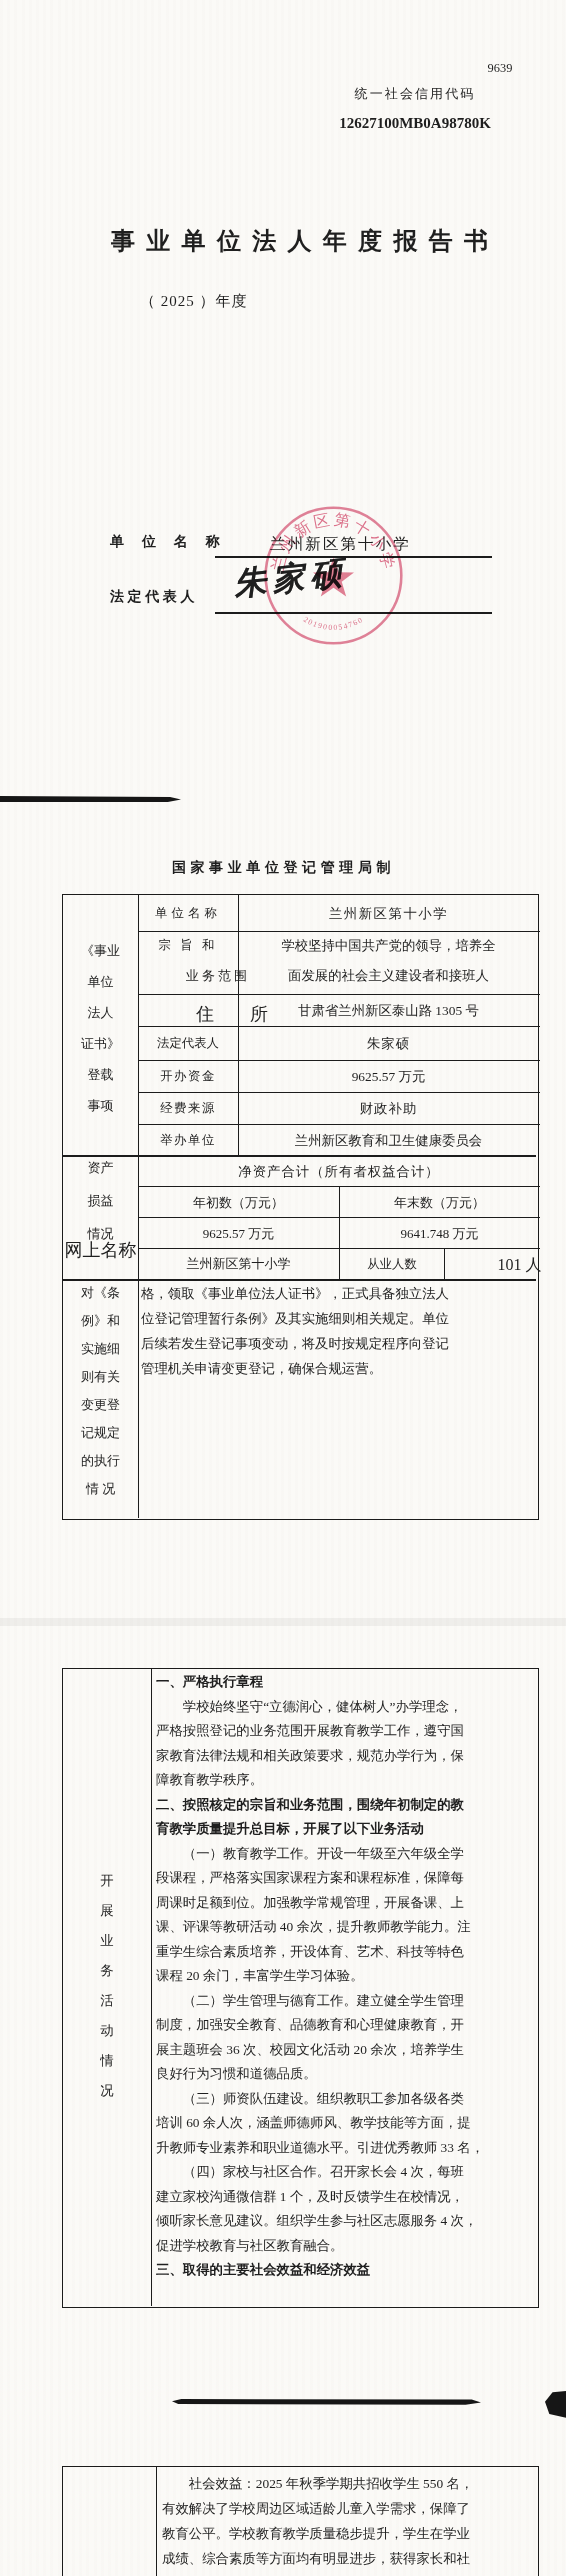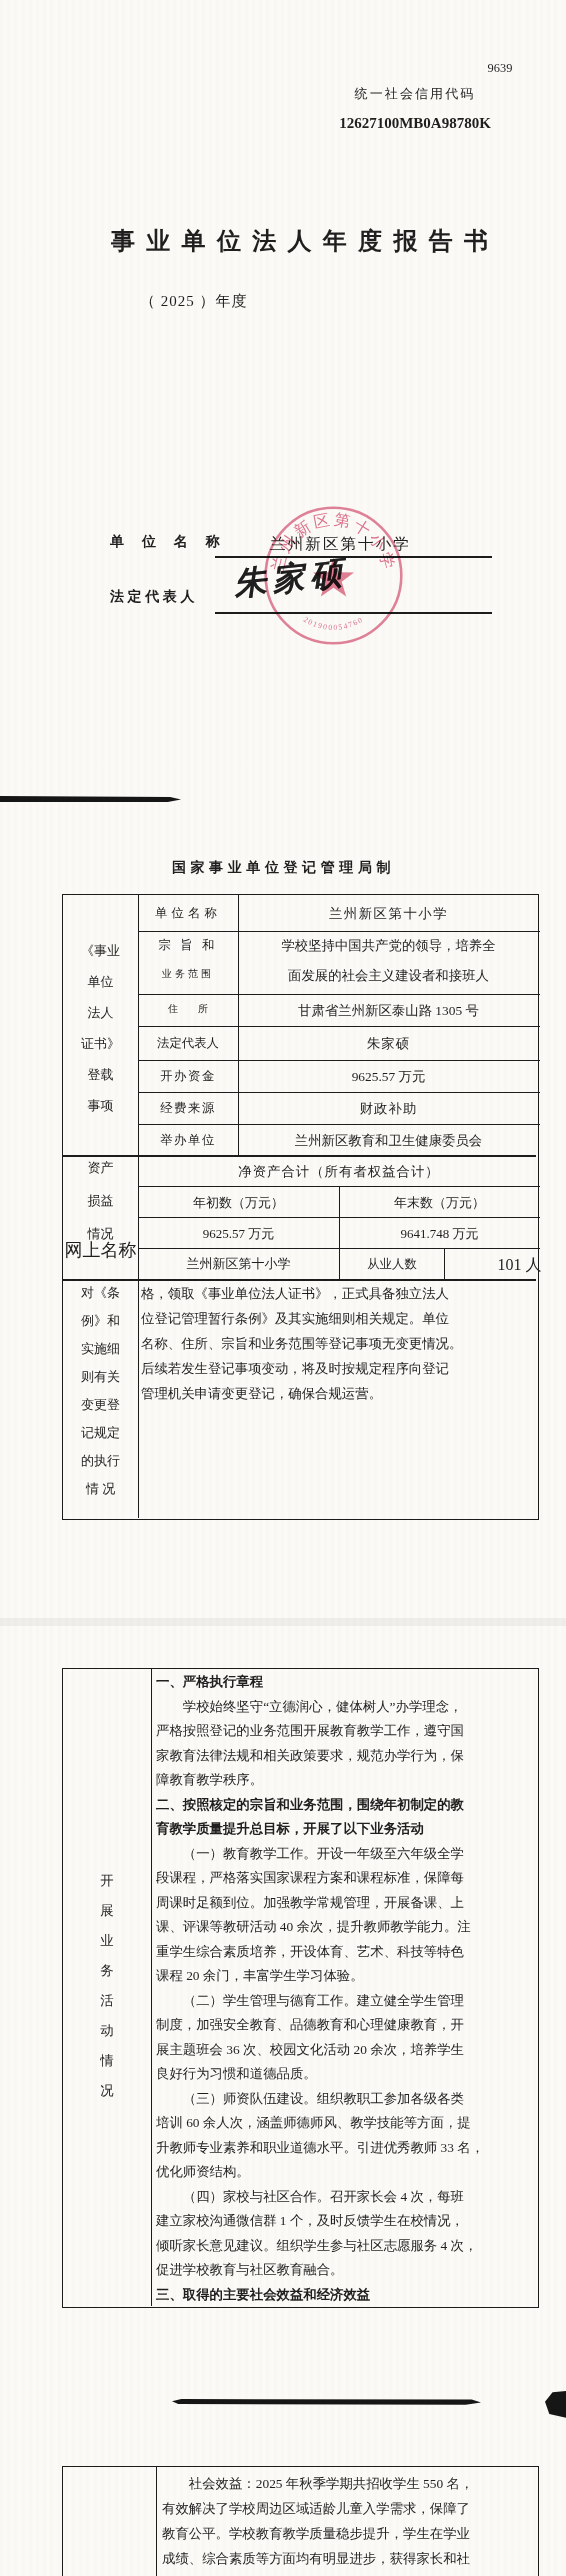--- a/index.html
+++ b/index.html
@@ -101,22 +101,22 @@
         <div>实施细</div>
         <div>则有关</div>
         <div>变更登</div>
         <div>记规定</div>
         <div>的执行</div>
         <div>情  况</div>
       </div>
 
     <div class="c ctr" style="left:75px;top:10.3px;width:100px;font-size:12.4px;letter-spacing:4.1px;">单位名称</div>
     <div class="c ctr" style="left:75px;top:42px;width:100px;font-size:12.4px;letter-spacing:3.1px;">宗 旨 和</div>
-    <div class="c ctr" style="left:75px;top:72px;width:100px;font-size:10px;letter-spacing:3.1px;">业务范围</div>
-    <div class="c ctr" style="left:75px;top:107px;width:100px;font-size:10px;">住　　所</div>
+    <div class="c ctr" style="left:75px;top:72px;width:100px;font-size:13px;letter-spacing:3.1px;padding-left:30px;">业务范围</div>
+    <div class="c ctr" style="left:75px;top:107px;width:100px;font-size:18px;padding-left:44px;">住　　所</div>
     <div class="c ctr" style="left:75px;top:140px;width:100px;font-size:12.4px;">法定代表人</div>
     <div class="c ctr" style="left:75px;top:173px;width:100px;font-size:12.4px;letter-spacing:1.5px;">开办资金</div>
     <div class="c ctr" style="left:75px;top:205px;width:100px;font-size:12.4px;letter-spacing:1.5px;">经费来源</div>
     <div class="c ctr" style="left:75px;top:237px;width:100px;font-size:12.4px;letter-spacing:1.5px;">举办单位</div>
 
     <div class="c ctr" style="left:175px;top:10.3px;width:301px;font-size:13.4px;letter-spacing:1.5px;">兰州新区第十小学</div>
     <div class="c ctr" style="left:175px;top:42px;width:301px;font-size:13.4px;">学校坚持中国共产党的领导，培养全</div>
     <div class="c ctr" style="left:175px;top:72px;width:301px;font-size:13.4px;">面发展的社会主义建设者和接班人</div>
     <div class="c ctr" style="left:175px;top:107px;width:301px;font-size:13.4px;">甘肃省兰州新区泰山路 1305 号</div>
     <div class="c ctr" style="left:175px;top:140px;width:301px;font-size:13.4px;letter-spacing:1px;">朱家硕</div>
@@ -131,21 +131,20 @@
     <div class="c ctr" style="left:276px;top:330px;width:201px;font-size:13px;">9641.748 万元</div>
 
     <div class="c ctr" style="left:0;top:343px;width:75px;font-size:18px;">网上名称</div>
     <div class="c ctr" style="left:75px;top:360px;width:201px;font-size:13px;">兰州新区第十小学</div>
     <div class="c ctr" style="left:276px;top:361px;width:106px;font-size:12.4px;">从业人数</div>
     <div class="c ctr" style="left:381px;top:360px;width:95px;font-size:16px;padding-left:28px;">101 人</div>
 
     <div class="c lines body-txt" style="left:78px;top:386px;width:397px;line-height:25px;">
         <div>格，领取《事业单位法人证书》，正式具备独立法人</div>
         <div>位登记管理暂行条例》及其实施细则相关规定。单位</div>
-        <div>名称、住所、宗旨和业务范围等登记事项无变更情况。</div>
         <div>后续若发生登记事项变动，将及时按规定程序向登记</div>
         <div>管理机关申请变更登记，确保合规运营。</div>
       </div>
   </div>
 
   <div class="artifact" style="left:0;top:796px;width:181px;height:6.2px;clip-path:polygon(0 0,94% 15%,100% 55%,92% 100%,0 100%);"></div>
   <div class="band" style="top:1618px;height:8.2px;"></div>
 
   <div class="tbl" style="left:62px;top:1668px;width:477px;height:640px;">
     <div class="ln" style="left:88px;top:0;width:1px;height:637px;"></div>
@@ -173,21 +172,20 @@
         <div>课、评课等教研活动 40 余次，提升教师教学能力。注</div>
         <div>重学生综合素质培养，开设体育、艺术、科技等特色</div>
         <div>课程 20 余门，丰富学生学习体验。</div>
         <div>　　（二）学生管理与德育工作。建立健全学生管理</div>
         <div>制度，加强安全教育、品德教育和心理健康教育，开</div>
         <div>展主题班会 36 次、校园文化活动 20 余次，培养学生</div>
         <div>良好行为习惯和道德品质。</div>
         <div>　　（三）师资队伍建设。组织教职工参加各级各类</div>
         <div>培训 60 余人次，涵盖师德师风、教学技能等方面，提</div>
         <div>升教师专业素养和职业道德水平。引进优秀教师 33 名，</div>
-        <div>优化师资结构。</div>
         <div>　　（四）家校与社区合作。召开家长会 4 次，每班</div>
         <div>建立家校沟通微信群 1 个，及时反馈学生在校情况，</div>
         <div>倾听家长意见建议。组织学生参与社区志愿服务 4 次，</div>
         <div>促进学校教育与社区教育融合。</div>
         <div class="bold">三、取得的主要社会效益和经济效益</div>
       </div>
   </div>
 
   <div class="artifact" style="left:172px;top:2399px;width:309px;height:5.7px;clip-path:polygon(0 40%,3% 0,97% 10%,100% 60%,95% 100%,2% 90%);"></div>
   <div class="artifact" style="left:545px;top:2391px;width:21.6px;height:27px;clip-path:polygon(100% 0,100% 100%,20% 85%,0 40%,35% 5%);"></div>

